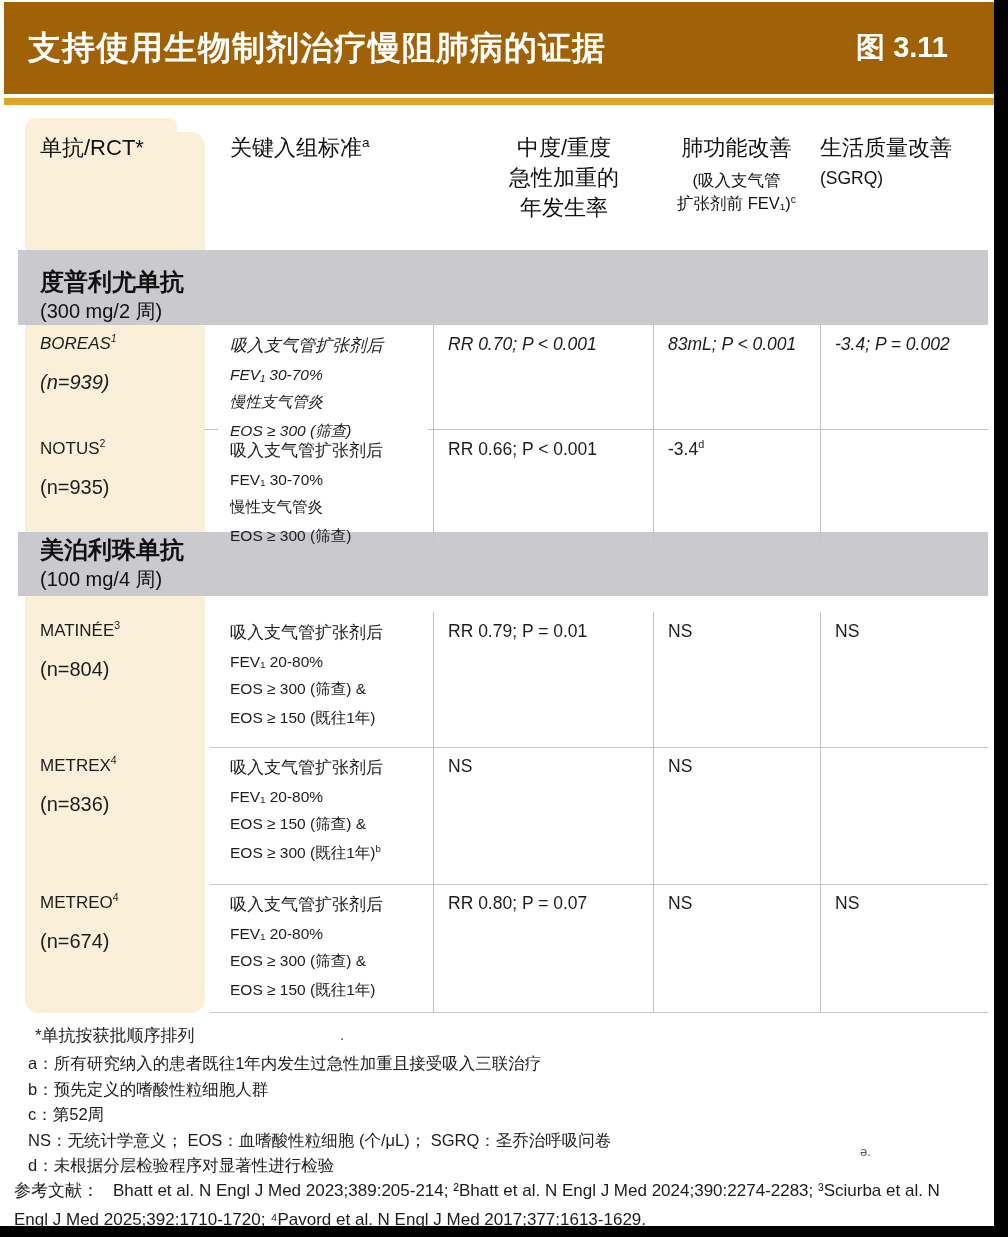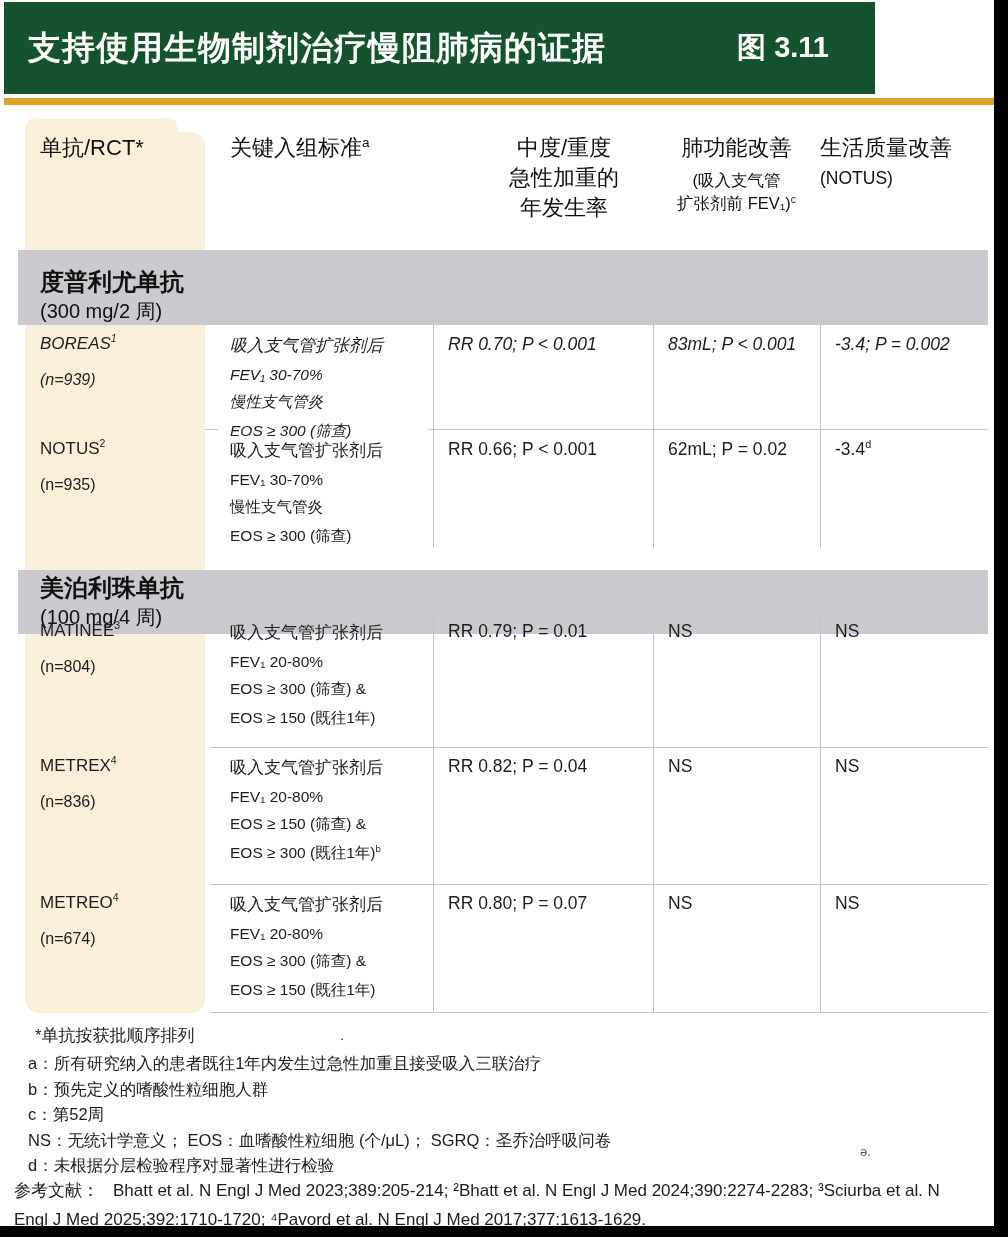--- a/index.html
+++ b/index.html
@@ -1,21 +1,21 @@
 <!DOCTYPE html>
 <html><head>
 <meta charset="utf-8">
 <style>
   html,body{margin:0;padding:0;background:#ffffff;}
   *{box-sizing:border-box;}
   body{font-family:"Liberation Sans","DejaVu Sans",sans-serif;color:#1c1c1c;}
   .frame{position:relative;width:1008px;height:1237px;background:#ffffff;overflow:hidden;}
 
   
-  .titlebar{position:absolute;left:4px;top:2px;width:871px;height:92px;background:#14532d;
+  .titlebar{position:absolute;left:4px;top:2px;width:990px;height:92px;background:#a16207;
             display:flex;align-items:center;justify-content:space-between;padding:0 46px 0 24px;}
   .title{color:#ffffff;font-size:33px;font-weight:700;letter-spacing:1px;}
   .figlabel{color:#ffffff;font-size:29px;font-weight:700;}
   .goldbar{position:absolute;left:4px;top:98px;width:990px;height:7px;background:#dfa328;}
   .rightbar{position:absolute;left:994px;top:0;width:14px;height:1237px;background:#000000;}
   .bottombar{position:absolute;left:0;top:1226px;width:1008px;height:11px;background:#000000;}
 
   
   .col1-tab{position:absolute;left:25px;top:118px;width:152px;height:22px;background:#faf0da;border-radius:10px 8px 0 0;}
   .col1-band{position:absolute;left:25px;top:132px;width:180px;height:881px;background:#faf0da;border-radius:0 14px 14px 14px;}
@@ -27,34 +27,34 @@
   .ch3{left:454px;width:220px;text-align:center;}
   .ch4{left:653px;width:167px;text-align:center;}
   .ch5{left:820px;width:168px;}
   .ch-sub{font-size:16.5px;line-height:23px;margin-top:6px;}
   .ch5 .ch-sub{font-size:17.5px;margin-top:4px;}
   sup{font-size:62%;line-height:0;}
 
   
   .section{position:absolute;left:18px;width:970px;background:#c9c9ce;padding-left:22px;color:#101010;}
   .sec1{top:250px;height:75px;padding-top:16px;}
-  .sec2{top:570px;height:64px;padding-top:2px;}
+  .sec2{top:532px;height:64px;padding-top:2px;}
   .sec-drug{font-size:24px;font-weight:700;line-height:32px;}
   .sec-dose{font-size:20px;line-height:26px;}
 
   
   .row{position:absolute;left:25px;width:963px;display:grid;grid-template-columns:185px 223px 220px 167px 168px;}
   .r0{top:325px;height:105px;font-style:italic;}
   .r1{top:430px;height:118px;}
   .r2{top:612px;height:135px;}
   .r3{top:747px;height:137px;}
   .r4{top:884px;height:129px;}
   .cell{padding-top:9px;}
   .c-study{padding-left:15px;font-size:17px;}
-  .c-study .nval{margin-top:17px;font-size:16px;}
+  .c-study .nval{margin-top:17px;font-size:20px;}
   .c-crit{padding-left:20px;}
   .crit-line{font-size:15.5px;margin-bottom:8px;white-space:nowrap;}
   .crit-line:first-child{font-size:17px;margin-bottom:9px;}
   .c-stat{padding-left:15px;font-size:17.5px;white-space:nowrap;}
 
   
   .vline{position:absolute;width:1px;background:#c4c4c4;}
   .hline{position:absolute;height:1px;background:#c4c4c4;}
 
   
@@ -94,21 +94,21 @@
   </div>
   <div class="colhead ch4">
     <div>肺功能改善</div>
     <div class="ch-sub">
       <div>(吸入支气管</div>
       <div><span>扩张剂前 FEV₁)</span><sup>c</sup></div>
     </div>
   </div>
   <div class="colhead ch5">
     <div>生活质量改善</div>
-    <div class="ch-sub">(NOTUS)</div>
+    <div class="ch-sub">(SGRQ)</div>
   </div>
 
   <div class="section sec1">
     <div class="sec-drug">度普利尤单抗</div>
     <div class="sec-dose">(300 mg/2 周)</div>
   </div>
   <div class="section sec2">
     <div class="sec-drug">美泊利珠单抗</div>
     <div class="sec-dose">(100 mg/4 周)</div>
   </div>
@@ -146,21 +146,20 @@
       <div><span>NOTUS</span><sup>2</sup></div>
       <div class="nval">(n=935)</div>
     </div>
     <div class="cell c-crit">
       <div class="crit-line"><span>吸入支气管扩张剂后</span><sup></sup></div>
       <div class="crit-line"><span>FEV₁ 30-70%</span><sup></sup></div>
       <div class="crit-line"><span>慢性支气管炎</span><sup></sup></div>
       <div class="crit-line"><span>EOS ≥ 300 (筛查)</span><sup></sup></div>
     </div>
     <div class="cell c-stat">RR 0.66; P &lt; 0.001</div>
-    <div class="cell c-stat">62mL; P = 0.02</div>
     <div class="cell c-stat"><span>-3.4</span><sup>d</sup></div>
   </div>
 
   <div class="row r2">
     <div class="cell c-study">
       <div><span>MATINÉE</span><sup>3</sup></div>
       <div class="nval">(n=804)</div>
     </div>
     <div class="cell c-crit">
       <div class="crit-line"><span>吸入支气管扩张剂后</span><sup></sup></div>
@@ -177,21 +176,20 @@
     <div class="cell c-study">
       <div><span>METREX</span><sup>4</sup></div>
       <div class="nval">(n=836)</div>
     </div>
     <div class="cell c-crit">
       <div class="crit-line"><span>吸入支气管扩张剂后</span><sup></sup></div>
       <div class="crit-line"><span>FEV₁ 20-80%</span><sup></sup></div>
       <div class="crit-line"><span>EOS ≥ 150 (筛查) &amp;</span><sup></sup></div>
       <div class="crit-line"><span>EOS ≥ 300 (既往1年)</span><sup>b</sup></div>
     </div>
-    <div class="cell c-stat">RR 0.82; P = 0.04</div>
     <div class="cell c-stat">NS</div>
     <div class="cell c-stat"><span>NS</span><sup></sup></div>
   </div>
 
   <div class="row r4">
     <div class="cell c-study">
       <div><span>METREO</span><sup>4</sup></div>
       <div class="nval">(n=674)</div>
     </div>
     <div class="cell c-crit">

